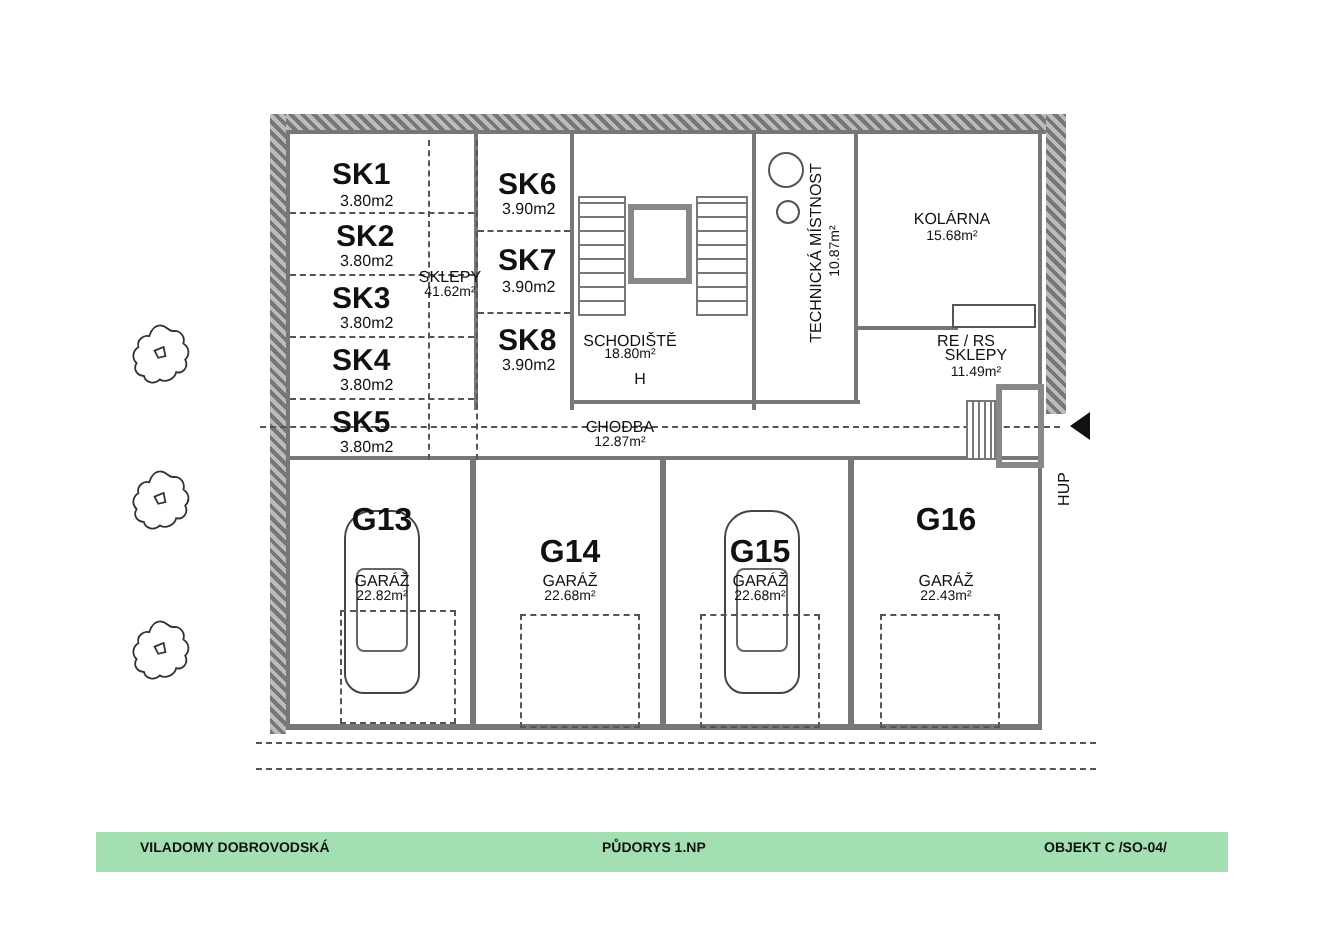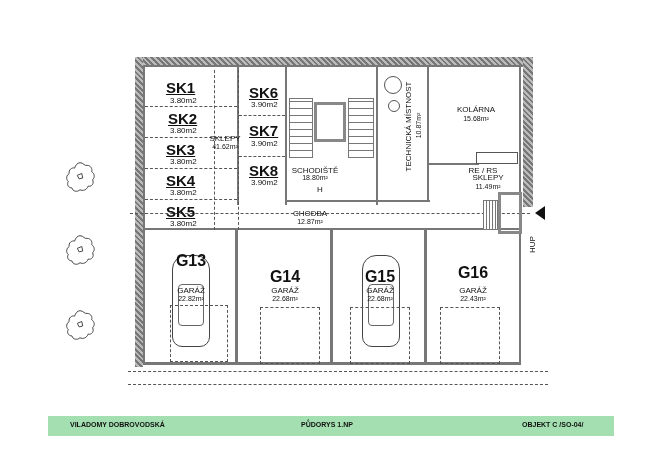--- a/index.html
+++ b/index.html
@@ -2,21 +2,21 @@
 <html><head>
 <meta charset="utf-8">
 <style>
   html,body{margin:0;padding:0;background:#fff;}
   body{width:662px;height:468px;position:relative;overflow:hidden;font-family:"Liberation Sans",sans-serif;color:#111;}
   .abs{position:absolute;}
   .hatch{position:absolute;background:repeating-linear-gradient(45deg,#777 0 2px,#bbb 2px 4px);}
   .wall{position:absolute;background:#777;}
   .dash-h{position:absolute;height:0;border-top:1px dashed #555;}
   .dash-v{position:absolute;width:0;border-left:1px dashed #555;}
-  .sk-label{position:absolute;font-weight:bold;font-size:15px;letter-spacing:0;text-decoration:underline;}
+  .sk-label{position:absolute;font-weight:bold;font-size:15px;letter-spacing:0;}
   .sk-area{position:absolute;font-size:8px;}
   .room-name{position:absolute;font-size:8px;text-align:center;}
   .room-area{position:absolute;font-size:7px;text-align:center;}
   .g-label{position:absolute;font-weight:bold;font-size:16px;text-align:center;width:60px;}
   .g-name{position:absolute;font-size:8px;text-align:center;width:60px;}
   .g-area{position:absolute;font-size:7px;text-align:center;width:60px;}
   .car{position:absolute;width:38px;height:92px;border:1px solid #444;border-radius:14px 14px 10px 10px;box-sizing:border-box;}
   .car:before{content:"";position:absolute;left:5px;right:5px;top:28px;height:40px;border:1px solid #666;border-radius:4px;}
   .door-box{position:absolute;border:1px dashed #555;}
   .tree{position:absolute;width:36px;height:36px;}
@@ -154,21 +154,21 @@
 </div>
 <div>
   <div class="car" style="left:362px;top:255px"></div>
   <div class="door-box" style="left:350px;top:307px;width:58px;height:55px"></div>
   <div class="g-label" style="left:350px;top:268px">G15</div>
   <div class="g-name" style="left:350px;top:286px">GARÁŽ</div>
   <div class="g-area" style="left:350px;top:295px">22.68m²</div>
 </div>
 <div>
   <div class="door-box" style="left:440px;top:307px;width:58px;height:55px"></div>
-  <div class="g-label" style="left:443px;top:264px">G16</div>
+  <div class="g-label" style="left:443px;top:252px">G16</div>
   <div class="g-name" style="left:443px;top:286px">GARÁŽ</div>
   <div class="g-area" style="left:443px;top:295px">22.43m²</div>
 </div>
 
 <div class="footer-bar">
   <div class="footer-text" style="left:22px">VILADOMY DOBROVODSKÁ</div>
   <div class="footer-text" style="left:253px">PŮDORYS 1.NP</div>
   <div class="footer-text" style="left:474px">OBJEKT C /SO-04/</div>
 </div>
 

